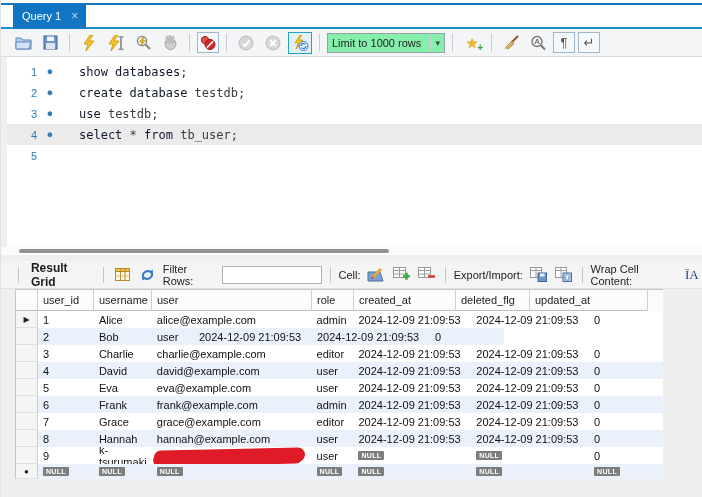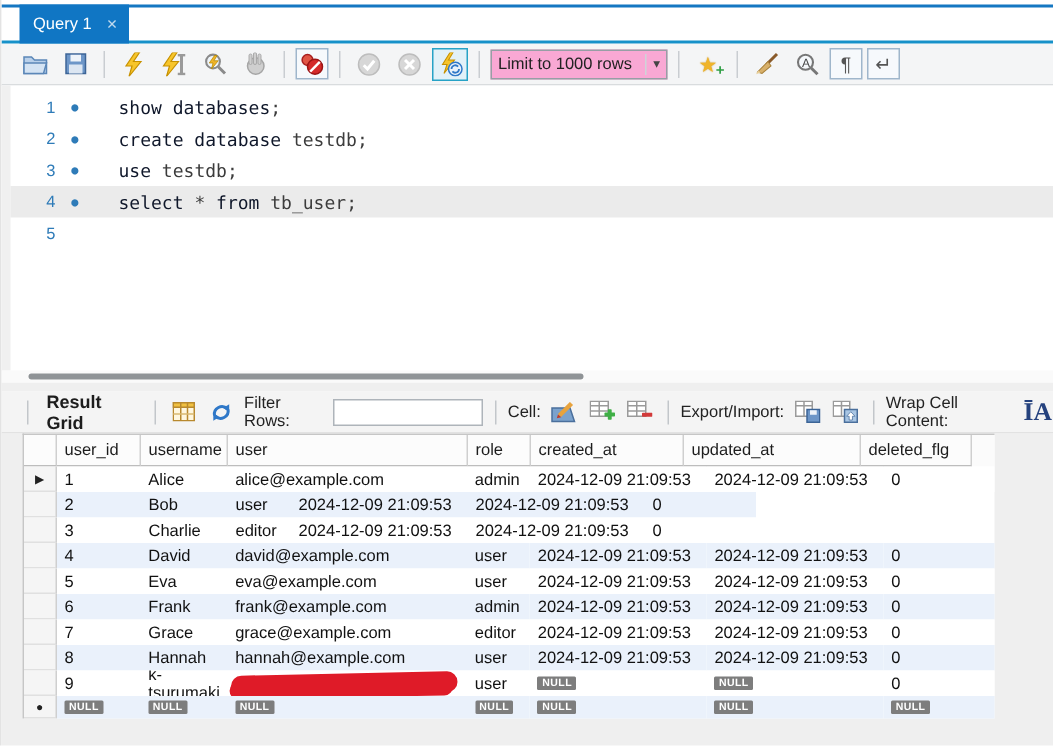--- a/index.html
+++ b/index.html
@@ -15,21 +15,21 @@
 
   
   .toolbar { height: 28px; background: #f4f5f6; border-bottom: 1px solid #d9dcde;
              display: flex; align-items: center; padding-left: 10px; gap: 3px; }
   .tsep { width: 1px; height: 18px; background: #c9cdd1; margin: 0 4px; }
   .tbtn { width: 24px; height: 22px; background: transparent; border: 1px solid transparent;
           display: flex; align-items: center; justify-content: center; padding: 0; }
   .tbtn.boxed { border: 1px solid #9fb6cb; background: #f6f9fc; width: 22px; height: 21px; }
   .tbtn.active { border: 1px solid #27a2c6; background: #e2f1f8; }
   .glyph { font-size: 13px; color: #555; }
-  .limit-select { display: flex; align-items: center; height: 20px; width: 118px; background: #f9a8d4;
+  .limit-select { display: flex; align-items: center; height: 20px; width: 118px; background: #86efac;
                   border: 1px solid #979ea5; font-size: 11px; color: #222; padding: 0 4px; }
   .limit-select .lbl { flex: 1; }
   .limit-select .caret { color: #444; font-size: 9px; border-left: 1px solid #cfd4d8; padding-left: 4px; height: 14px; display: flex; align-items: center; }
   .star-wrap { position: relative; width: 16px; height: 16px; }
   .star-wrap .star { color: #f0b429; font-size: 14px; line-height: 16px; text-shadow: 0 0 1px #c08a12; }
   .star-wrap .plus { position: absolute; right: -3px; bottom: -2px; color: #2f9e44; font-size: 10px; font-weight: bold; }
 
   
   .editor { height: 190px; background: #fff; font-family: "DejaVu Sans Mono", monospace; font-size: 12px;
             padding-top: 4px; position: relative; border-left: 6px solid #f0f0f0; }
@@ -46,21 +46,21 @@
   .hscroll .thumb { position: absolute; left: 18px; top: 2px; width: 370px; height: 4px; background: #8f9396; border-radius: 2px; }
   .gap-strip { height: 6px; background: #efefef; }
 
   
   .rtoolbar { height: 28px; background: #f4f4f4; display: flex; align-items: center; padding-left: 14px; gap: 5px;
               font-size: 11px; color: #222; border-bottom: 1px solid #e2e2e2; }
   .rtoolbar .rsep { width: 1px; height: 16px; background: #c2c6ca; margin: 0 3px; }
   .rtoolbar .title { font-weight: bold; font-size: 12px; color: #1d1d1d; padding: 0 4px; }
   .rbtn { background: transparent; border: none; padding: 0; display: flex; align-items: center; justify-content: center; width: 22px; height: 20px; }
   .filter-input { width: 100px; height: 18px; border: 1px solid #aeb4ba; background: #fff; font-size: 11px; padding: 0 3px; }
-  .wrapcell-icon { font-weight: bold; color: #25427e; font-size: 17px; font-family: "Liberation Serif", serif; }
+  .wrapcell-icon { font-weight: normal; color: #25427e; font-size: 13px; font-family: "Liberation Serif", serif; }
 
   
   .grid-area { background: #efefef; padding-left: 14px; height: 205px; }
   .grid { background: #fff; width: 648px; font-size: 11px; color: #111; border-top: 1px solid #c6c6c6; border-left: 1px solid #c6c6c6; }
   .g-head { display: flex; height: 21px; background: #fbfbfb; }
   .g-head .hcell { border-right: 1px solid #cfcfcf; border-bottom: 1px solid #bdbdbd; display: flex; align-items: center;
                    padding-left: 5px; color: #1d1d1d; background: #fcfcfc; }
   .g-row { display: flex; height: 17px; }
   .g-row.alt .cell { background: #eaf1fb; }
   .g-row .cell { display: flex; align-items: center; padding-left: 5px; background: #fff; overflow: hidden; position: relative; }
@@ -288,22 +288,22 @@
 
   <div class="grid-area">
     <div class="grid">
         <div class="g-head">
           <div class="hcell" style="width:22px"></div>
           <div class="hcell" style="width:56px">user_id</div>
           <div class="hcell" style="width:58px">username</div>
           <div class="hcell" style="width:160px">user</div>
           <div class="hcell" style="width:42px">role</div>
           <div class="hcell" style="width:102px">created_at</div>
+          <div class="hcell" style="width:74px">deleted_flg</div>
           <div class="hcell" style="width:118px">updated_at</div>
-          <div class="hcell" style="width:74px">deleted_flg</div>
         </div>
         <div class="g-row">
           <div class="sel" style="width:22px">
             <span class="mark">▶</span>
           </div>
           <div class="cell" style="width:56px">1</div>
           <div class="cell" style="width:58px">Alice</div>
           <div class="cell" style="width:160px">alice@example.com</div>
           <div class="cell" style="width:42px">admin</div>
           <div class="cell" style="width:118px">2024-12-09 21:09:53</div>
@@ -316,20 +316,21 @@
           <div class="cell" style="width:58px">Bob</div>
           <div class="cell" style="width:42px">user</div>
           <div class="cell" style="width:118px">2024-12-09 21:09:53</div>
           <div class="cell" style="width:118px">2024-12-09 21:09:53</div>
           <div class="cell" style="width:74px">0</div>
         </div>
         <div class="g-row">
           <div class="sel" style="width:22px"></div>
           <div class="cell" style="width:56px">3</div>
           <div class="cell" style="width:58px">Charlie</div>
+          <div class="cell" style="width:160px">charlie@example.com</div>
           <div class="cell" style="width:42px">editor</div>
           <div class="cell" style="width:118px">2024-12-09 21:09:53</div>
           <div class="cell" style="width:118px">2024-12-09 21:09:53</div>
           <div class="cell" style="width:74px">0</div>
         </div>
         <div class="g-row alt">
           <div class="sel" style="width:22px"></div>
           <div class="cell" style="width:56px">4</div>
           <div class="cell" style="width:58px">David</div>
           <div class="cell" style="width:160px">david@example.com</div>

